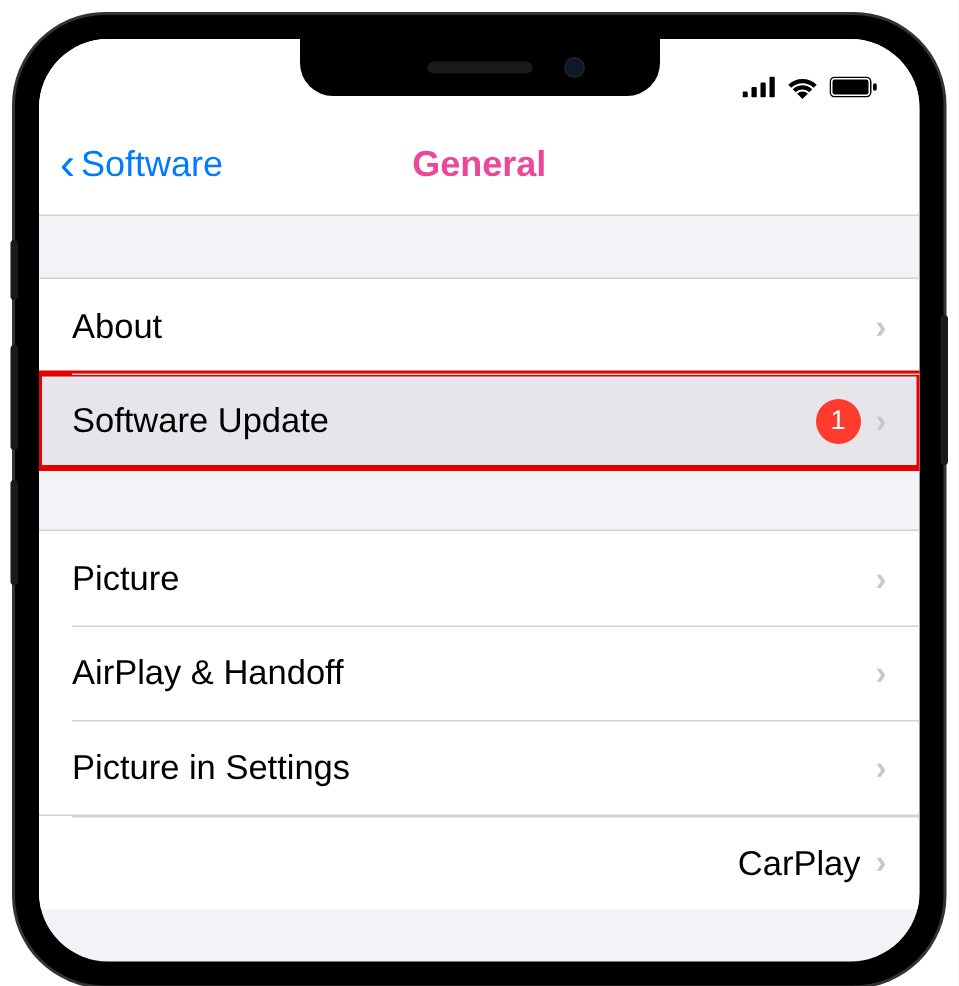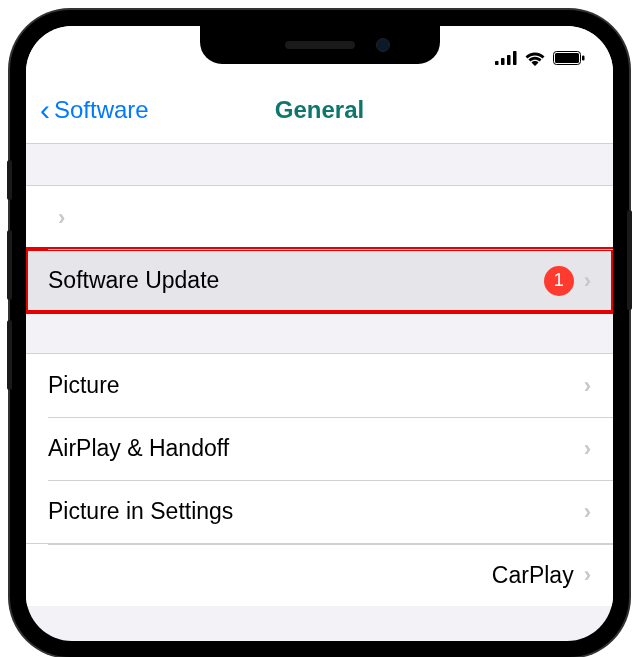--- a/index.html
+++ b/index.html
@@ -105,21 +105,21 @@
       font-weight: 500;
       line-height: 1;
     }
     .nav-title {
       position: absolute;
       left: 0;
       right: 0;
       text-align: center;
       font-size: 24px;
       font-weight: 600;
-      color: #0f766e;
+      color: #ec4899;
       pointer-events: none;
     }
     .section-gap {
       height: 42px;
       background: #f2f2f7;
       border-bottom: 1px solid #d1d1d6;
     }
     .section-gap.after { border-top: 1px solid #d1d1d6; }
     .list {
       background: #fff;
@@ -220,20 +220,21 @@
         <span class="back-chev">‹</span>
         <span>Software</span>
       </div>
       <div class="nav-title">General</div>
     </div>
 
     <div class="section-gap"></div>
 
     <div class="list">
       <div class="row">
+        <span class="row-label">About</span>
         <span class="chevron">›</span>
       </div>
       <div class="row highlight-box">
         <span class="row-label">Software Update</span>
         <span class="badge">1</span>
         <span class="chevron">›</span>
       </div>
     </div>
 
     <div class="section-gap after"></div>

